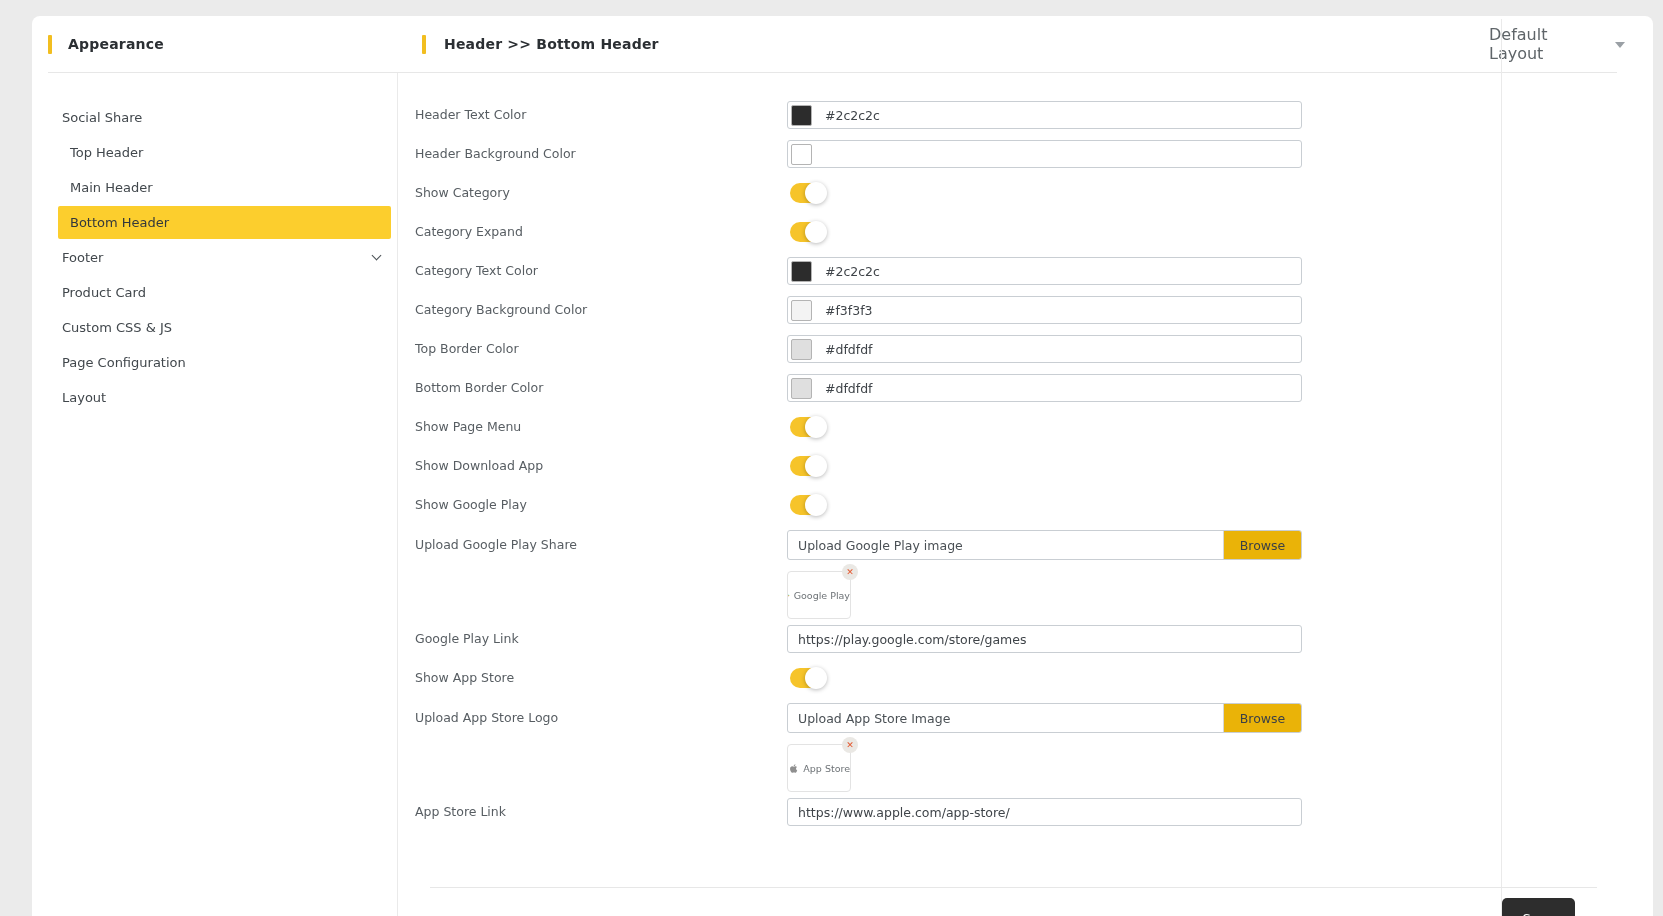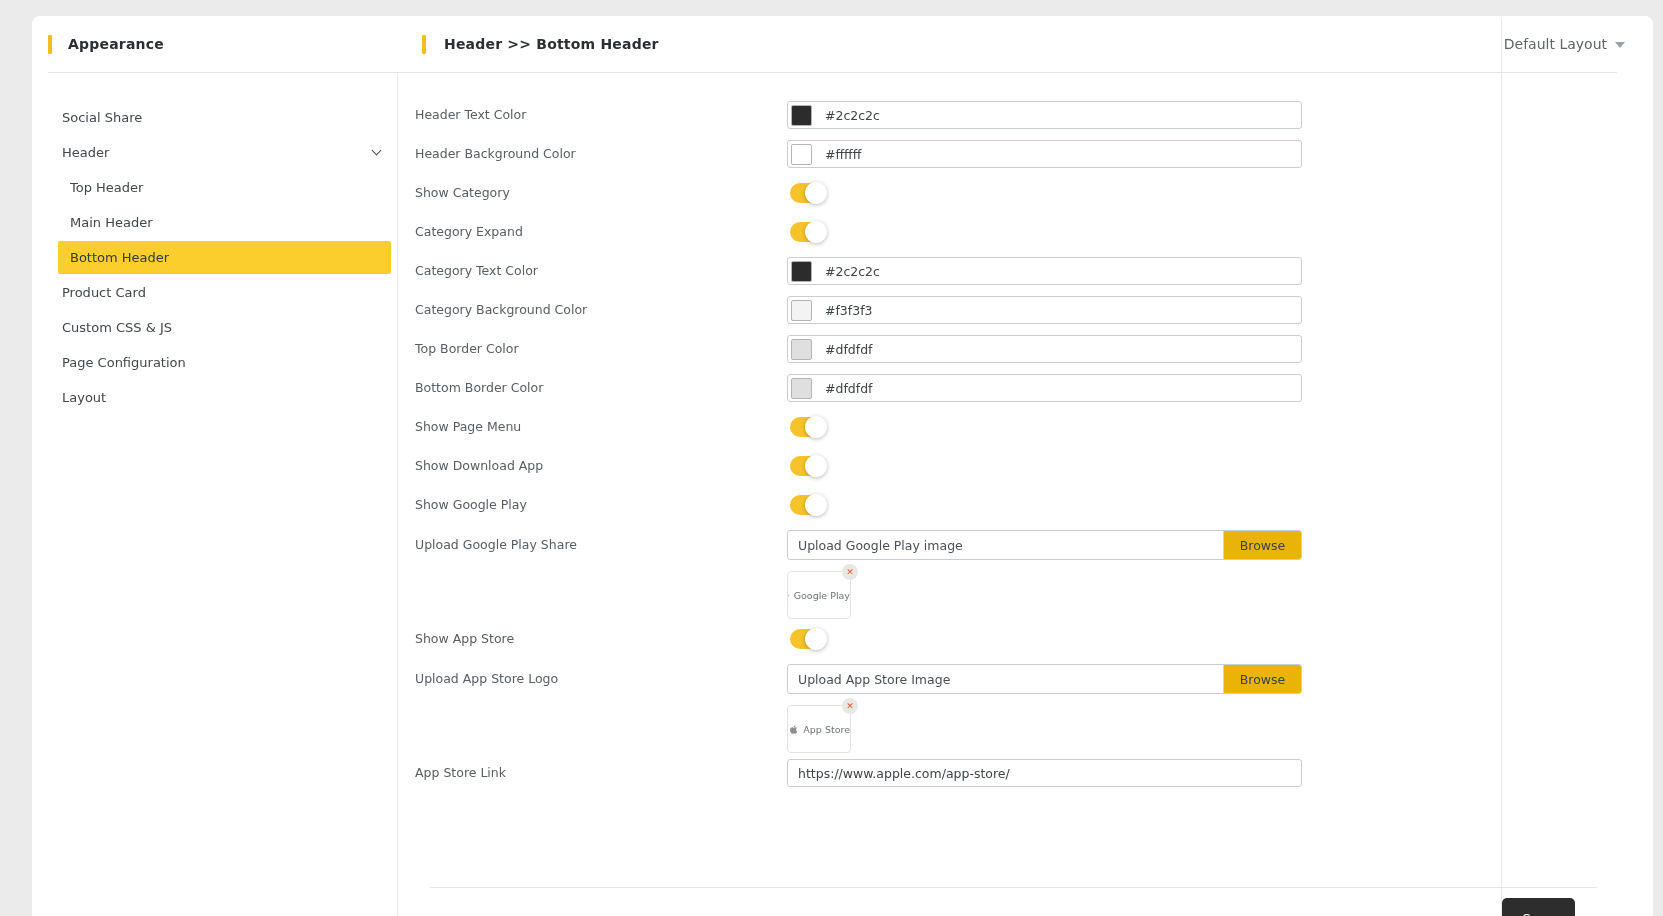--- a/index.html
+++ b/index.html
@@ -15,21 +15,21 @@
   }
   
   .card-header { display:flex; height:56px; align-items:center; }
   .accent { width:4px; height:19px; background:#F2BE20; border-radius:1px; flex-shrink:0; }
   .hdr-left { width:365px; display:flex; align-items:center; padding-left:16px; }
   .hdr-left .accent { margin-right:16px; }
   .hdr-title { font-size:14px; font-weight:600; color:#2b2f33; letter-spacing:.2px; }
   .hdr-main { flex:1; display:flex; align-items:center; padding-left:25px; }
   .hdr-main .accent { margin-right:18px; }
   .hdr-right { width:164px; display:flex; align-items:center; justify-content:flex-end;
-               padding-right:28px; font-size:14px; color:#5f6569; gap:8px; cursor:pointer; }
+               padding-right:28px; font-size:16px; color:#5f6569; gap:18px; cursor:pointer; }
   .dd-arrow { width:0; height:0; border-left:5px solid transparent; border-right:5px solid transparent;
               border-top:6px solid #9aa0a5; margin-top:2px; }
   .hdr-divider { position:absolute; left:16px; top:56px; width:1569px; height:1px; background:#e7e7e7; }
   .vline-sidebar { position:absolute; left:365px; top:57px; width:1px; height:863px; background:#eaeaea; }
   .vline-right   { position:absolute; left:1469px; top:3px; width:1px; height:917px; background:#eaeaea; }
   
   .card-body { position:absolute; top:57px; left:0; right:0; bottom:0; display:flex; }
   .sidebar { width:365px; padding:28px 6px 0 26px; flex-shrink:0; }
   .sb-item { display:flex; align-items:center; justify-content:space-between;
              font-size:13px; color:#41474c; padding:8px 8px 8px 4px; margin-bottom:2px;
@@ -98,34 +98,34 @@
   <div class="hdr-divider"></div>
   <div class="vline-sidebar"></div>
   <div class="vline-right"></div>
 
   <div class="card-body">
 
     <div class="sidebar">
       <div class="sb-item">
         <span>Social Share</span>
       </div>
-      <div class="sb-item">
-        <span>Header</span>
-        <span class="chev"></span>
-      </div>
       <div class="sb-item child">
         <span>Top Header</span>
       </div>
       <div class="sb-item child">
         <span>Main Header</span>
       </div>
       <div class="sb-item child selected">
         <span>Bottom Header</span>
       </div>
       <div class="sb-item">
+        <span>Footer</span>
+        <span class="chev"></span>
+      </div>
+      <div class="sb-item">
         <span>Product Card</span>
       </div>
       <div class="sb-item">
         <span>Custom CSS &amp; JS</span>
       </div>
       <div class="sb-item">
         <span>Page Configuration</span>
       </div>
       <div class="sb-item">
         <span>Layout</span>
@@ -142,21 +142,20 @@
           <input class="cval" value="#2c2c2c" style="">
         </div>
           </div>
       </div>
 
       <div class="frow">
         <div class="flabel">Header Background Color</div>
         <div class="fctrl">
             <div class="color-input">
           <span class="swatch" style="background: rgb(255, 255, 255);"></span>
-          <input class="cval" value="#ffffff" style="">
         </div>
           </div>
       </div>
 
       <div class="frow">
         <div class="flabel">Show Category</div>
         <div class="fctrl">
             <div class="toggle on">
               <span class="knob"></span>
             </div>
@@ -266,20 +265,26 @@
             </defs>
             <polygon points="0,0 13,8 0,8" fill="url(#gpA)"></polygon>
             <polygon points="0,16 13,8 0,8" fill="url(#gpB)"></polygon>
           </svg>
           <span class="brand-text">Google Play</span>
           <span class="close-badge">✕</span>
         </div>
           </div>
       </div>
 
+      <div class="frow">
+        <div class="flabel">Google Play Link</div>
+        <div class="fctrl">
+            <input class="link-input" value="https://play.google.com/store/games" style="">
+          </div>
+      </div>
 
       <div class="frow">
         <div class="flabel">Show App Store</div>
         <div class="fctrl">
             <div class="toggle on">
               <span class="knob"></span>
             </div>
           </div>
       </div>
 

